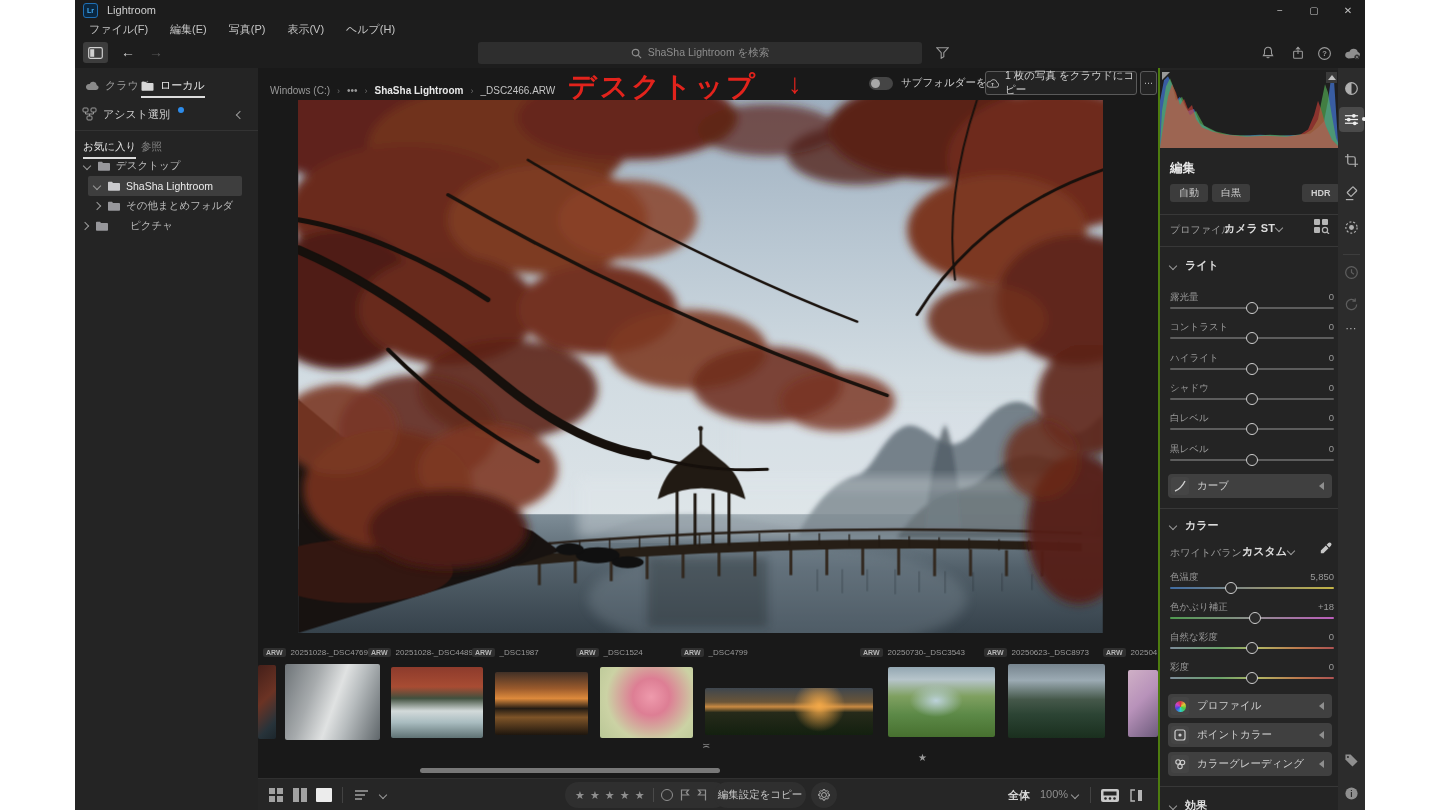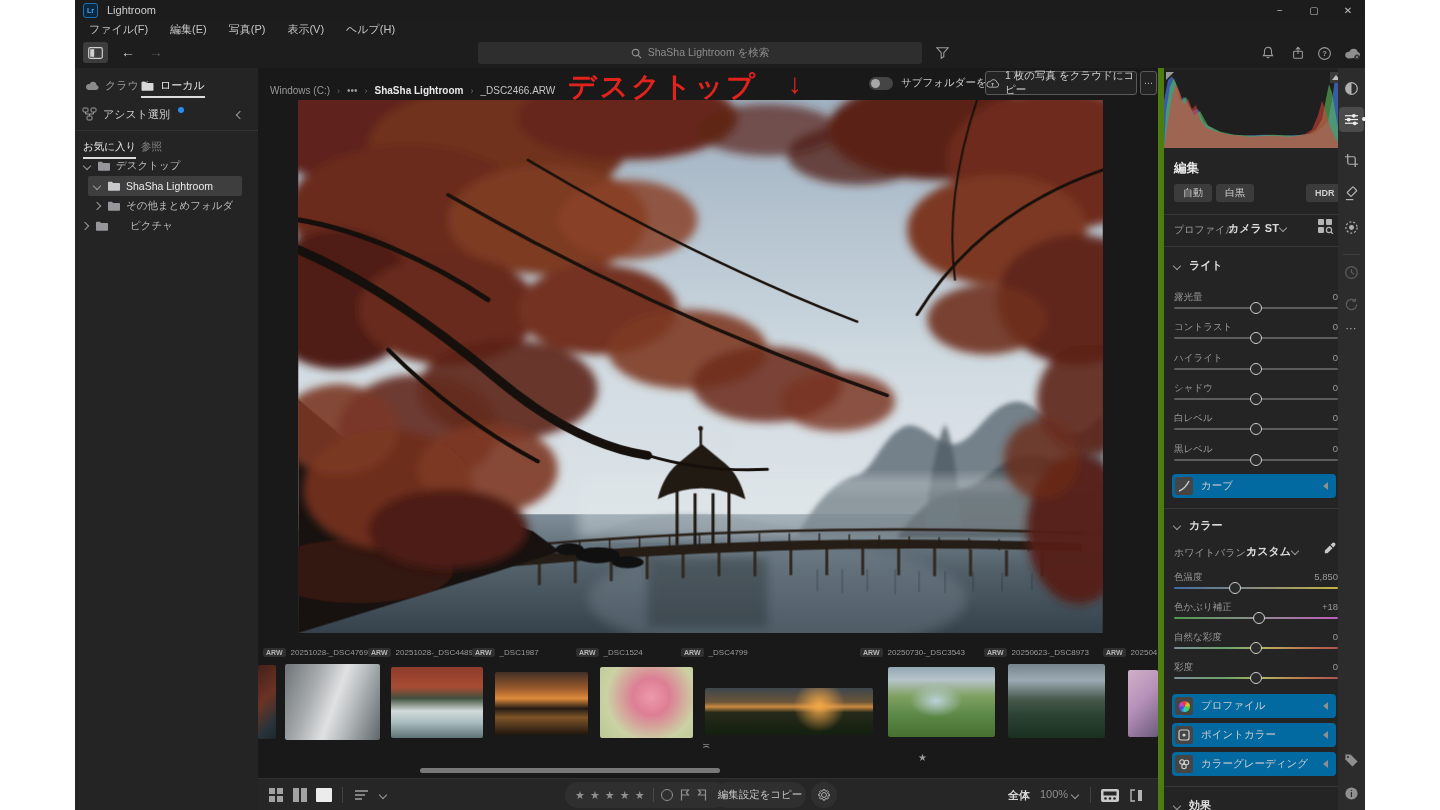--- a/index.html
+++ b/index.html
@@ -51,33 +51,33 @@
   .th7{background:radial-gradient(ellipse at 45% 48%,#bcd2da 0%,rgba(188,210,218,0) 32%),linear-gradient(180deg,#93a7b2 0%,#b7c5cb 18%,#7fa060 42%,#5c8947 68%,#47702f 100%)}
   .th8{background:linear-gradient(180deg,#76848e 0%,#9cabb4 22%,#45584a 48%,#2c4434 68%,#1a2f1e 100%)}
   .th9{background:linear-gradient(135deg,#cfb0c6 0%,#b892ba 45%,#6d5b7c 100%)}
   #fs-scrollbar{left:162px;top:700px;width:300px;height:5px;border-radius:3px;background:#787878}
   
   #bottombar{left:0;top:710px;width:900px;height:32px;background:#262626;border-top:1px solid #303030}
   .bb-ic{position:absolute;top:6px;width:20px;height:20px;display:flex;align-items:center;justify-content:center}
   .pill{position:absolute;top:3px;height:26px;border-radius:13px;background:#2f2f2f;display:flex;align-items:center}
   .vdiv{position:absolute;width:1px;height:16px;background:#424242;top:8px}
   
-  #rightpanel{left:1083px;top:68px;width:180px;height:742px;background:#242424;border-left:6px solid #4d7c0f;overflow:hidden}
+  #rightpanel{left:1083px;top:68px;width:180px;height:742px;background:#242424;border-left:2px solid #4d7c0f;overflow:hidden}
   #histogram{left:0;top:2px;width:180px;height:78px;background:#1f1f1f}
   .rp-h{font-size:12.5px;font-weight:bold;color:#e6e6e6}
   .rp-btn{position:absolute;height:18px;padding:0 9px;background:#3c3c3c;border-radius:3px;font-size:10px;color:#cfcfcf;display:flex;align-items:center}
   .rp-div{position:absolute;left:0;width:180px;height:1px;background:#383838}
   .sl{position:absolute;left:10px;width:164px}
   .sl-row{display:flex;justify-content:space-between;font-size:9.5px;color:#9a9a9a;height:12px}
   .sl-track{position:relative;margin-top:4px;height:2px;background:#5d5d5d;border-radius:1px}
   .sl-thumb{position:absolute;top:-5px;width:10px;height:10px;border:1.5px solid #cfcfcf;border-radius:50%;background:#2a2a2a;transform:translateX(-50%)}
   .grad-temp{background:linear-gradient(90deg,#3f6ca3,#8a8d7c 50%,#c2b244)}
   .grad-tint{background:linear-gradient(90deg,#4f9a4f,#8d8d8d 50%,#bb5cbb)}
   .grad-sat{background:linear-gradient(90deg,#7d8c9a,#6aa26a 30%,#b2b262 55%,#bd7a4e 78%,#ad5252)}
-  .toolrow{position:absolute;left:8px;width:164px;height:24px;background:#0369a1;border-radius:4px;display:flex;align-items:center}
+  .toolrow{position:absolute;left:8px;width:164px;height:24px;background:#404040;border-radius:4px;display:flex;align-items:center}
   .toolrow .lbl{font-size:10.5px;color:#cfcfcf;margin-left:8px}
   .tri-left{width:0;height:0;border-top:4px solid transparent;border-bottom:4px solid transparent;border-right:5px solid #8f8f8f;margin-left:auto;margin-right:8px}
   .ticon{width:18px;height:18px;margin-left:3px;border-radius:3px;display:flex;align-items:center;justify-content:center}
   
   #rail{left:1263px;top:68px;width:27px;height:742px;background:#2c2c2c}
   .rail-ic{position:absolute;left:5px;width:17px;height:17px;display:flex;align-items:center;justify-content:center}
   .rail-active{position:absolute;left:1px;width:25px;height:25px;background:#4a4a4a;border-radius:4px}
   .dim{opacity:.38}
   svg{display:block}
 </style>

